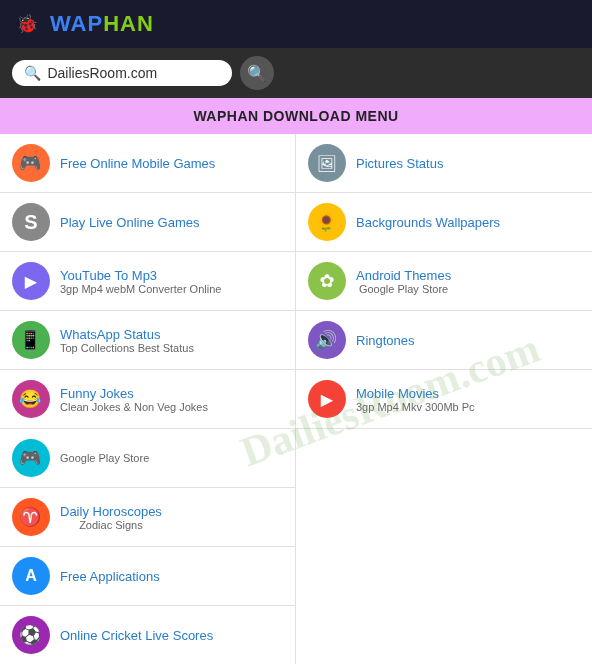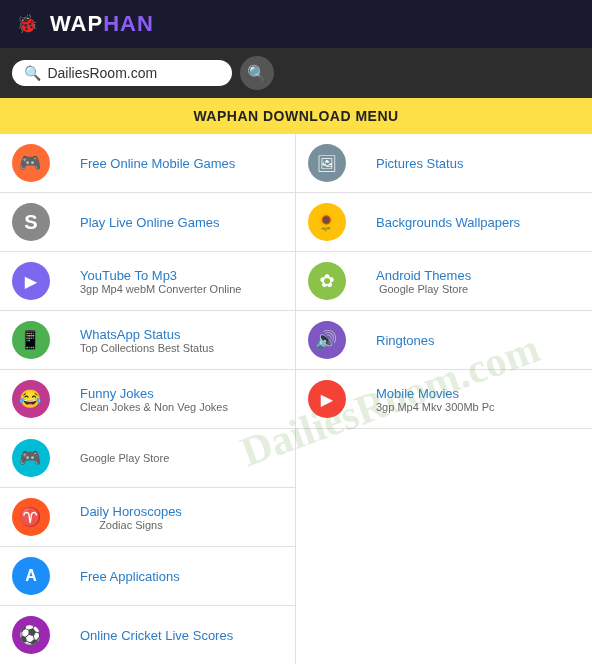--- a/index.html
+++ b/index.html
@@ -69,21 +69,21 @@
       display: flex;
       align-items: center;
       justify-content: center;
       cursor: pointer;
       color: #fff;
       font-size: 16px;
     }
 
     
     .menu-header {
-      background: #fde047;
+      background: #f0abfc;
       text-align: center;
       padding: 10px;
       font-weight: bold;
       font-size: 14px;
       color: #222;
       letter-spacing: 0.5px;
     }
 
     
     .menu-grid {
@@ -110,21 +110,21 @@
       width: 38px;
       height: 38px;
       border-radius: 50%;
       display: flex;
       align-items: center;
       justify-content: center;
       font-size: 18px;
       flex-shrink: 0;
     }
 
-    .item-text { display: flex; flex-direction: column; margin-left: 20px; }
+    .item-text { display: flex; flex-direction: column; }
     .item-title { font-size: 13px; color: #2a7cc7; font-weight: 500; }
     .item-subtitle { font-size: 11px; color: #666; text-align: center; }
 
     
     .watermark {
       position: absolute;
       top: 50%;
       left: 50%;
       transform: translate(-20%, -50%) rotate(-20deg);
       font-size: 42px;
@@ -143,21 +143,21 @@
 </head>
 <body>
 
 <div class="header">
   <div class="logo-area">
     <svg class="logo-icon" viewBox="0 0 32 32" xmlns="http://www.w3.org/2000/svg">
       <rect width="32" height="32" rx="4" fill="#1a1a2e"></rect>
       <text x="16" y="22" text-anchor="middle" font-size="18" fill="#8ac926">🐞</text>
     </svg>
     <span style="font-size:22px;font-weight:bold;letter-spacing:1px;">
-      <span class="logo-wap" style="color:#ffffff;">WAP</span><span class="logo-han" style="color:#8b5cf6;">HAN</span>
+      <span class="logo-wap" style="color:#3b82f6;">WAP</span><span class="logo-han" style="color:#84cc16;">HAN</span>
     </span>
   </div>
 </div>
 
 <div class="search-bar">
   <div class="search-input-wrap">
     <span class="search-icon-small">🔍</span>
     <input class="search-input" type="text" value="DailiesRoom.com" placeholder="DailiesRoom.com" style="">
   </div>
   <button class="search-btn">🔍</button>

